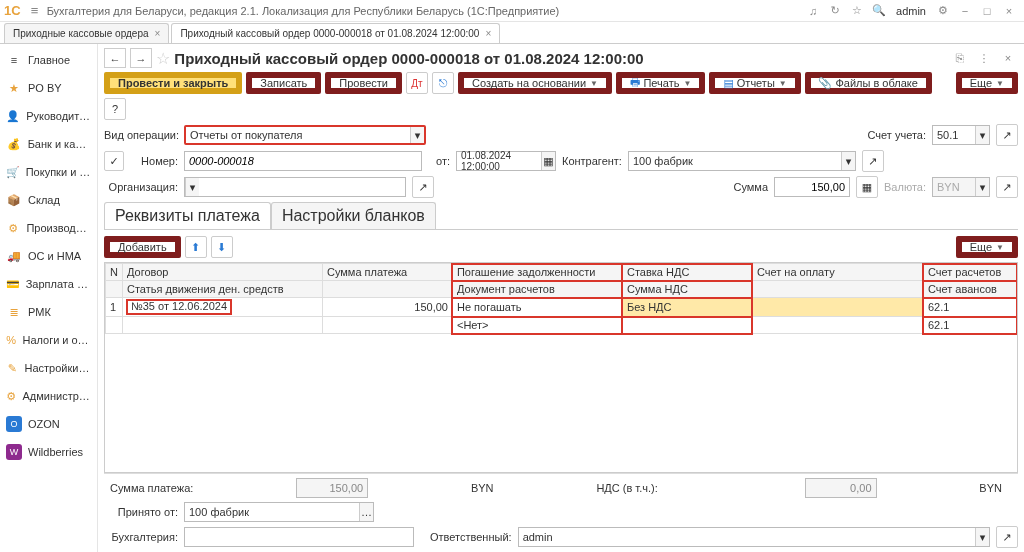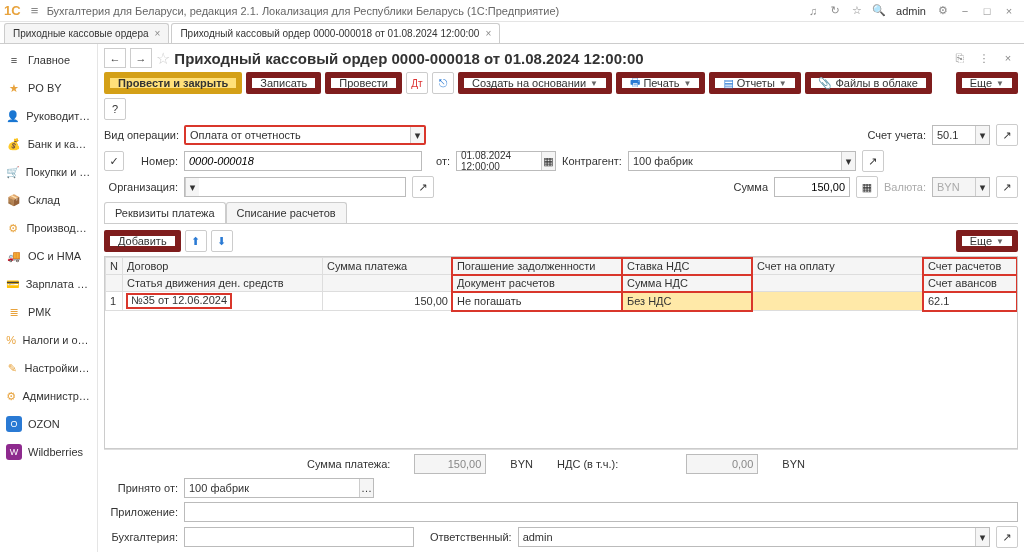--- a/index.html
+++ b/index.html
@@ -32,29 +32,29 @@
 .btn .drop { margin-left:4px; font-size:8px; color:#666;}
 .form-row { display:flex; align-items:center; margin-bottom:4px; gap:6px;}
 .lbl-f { font-size:11px; text-align:right; white-space:nowrap;}
 .fld { height:20px; border:1px solid #bbb; background:#fff; padding:0 4px; font-size:11px;}
 .fld.ro { background:#f5f5f5;color:#888}
 .select-wrap { display:flex; border:1px solid #bbb; height:20px;}
 .select-wrap .val { flex:1; padding:0 4px; display:flex; align-items:center;}
 .select-wrap .dbtn { width:14px; display:flex; align-items:center; justify-content:center; border-left:1px solid #ccc; background:#f5f5f5; cursor:pointer;}
 .hl-red { border:2px solid #d9362b !important; border-radius:2px;}
 section.tabs2 { border-bottom:1px solid #ccc; display:flex; margin-bottom:2px;}
-section.tabs2 .t { padding:4px 10px; border:1px solid #ccc; border-bottom:none; background:#f5f5f5; cursor:pointer; font-size:11px; border-radius:3px 3px 0 0;}
+section.tabs2 .t { padding:4px 10px; border:1px solid #ccc; border-bottom:none; background:#f5f5f5; cursor:pointer; font-size:16px; border-radius:3px 3px 0 0;}
 section.tabs2 .t.active { background:#fff;}
 .tbtoolbar { display:flex; gap:4px; margin:4px 0;}
 .grid { border:1px solid #ccc; height:260px; overflow:hidden; position:relative;}
 .grid table { width:100%; border-collapse:collapse; font-size:11px;}
 .grid th, .grid td { border:1px solid #ddd; padding:2px 4px; text-align:left; height:16px;}
 .grid th { background:#f5f5f5; font-weight:normal;}
 .grid td.sel { background:#ffe9a8;}
-.totals { display:flex; justify-content:center; gap:24px; align-items:center; padding:4px 6px; border-top:1px solid #ddd;margin-top:0}
+.totals { display:flex; justify-content:space-between; gap:24px; align-items:center; padding:4px 6px; border-top:1px solid #ddd;margin-top:0}
 .hl-cell { outline:2px solid #d9362b; outline-offset:-1px;}
 .iconbtn{ width:22px; height:22px; border:1px solid #ccc; background:#fff; display:flex; align-items:center; justify-content:center; cursor:pointer; border-radius:2px;}
 </style>
 </head>
 <body>
 
 <div class="titlebar">
   <span class="logo">1С</span>
   <span class="menu-ico">≡</span>
   <span class="title">Бухгалтерия для Беларуси, редакция 2.1. Локализация для Республики Беларусь  (1С:Предприятие)</span>
@@ -185,21 +185,21 @@
       <div class="btn">
           <span>Еще</span>
           <span class="drop">▼</span>
         </div>
       <div class="iconbtn">?</div>
     </div>
 
     <div class="form-row">
       <span class="lbl-f" style="width:74px">Вид операции:</span>
       <div class="select-wrap hl-red" style="width:242px">
-          <div class="val">Оплата от отчетность</div>
+          <div class="val">Отчеты от покупателя</div>
           <div class="dbtn">▾</div>
         </div>
       <span style="flex:1"></span>
       <span class="lbl-f">Счет учета:</span>
       <div class="select-wrap" style="width:58px">
           <div class="val">50.1</div>
           <div class="dbtn">▾</div>
         </div>
       <div class="iconbtn">↗</div>
     </div>
@@ -234,21 +234,21 @@
       <span class="lbl-f" style="color:#aaa">Валюта:</span>
       <div class="select-wrap" style="width:58px;background:#f5f5f5">
           <div class="val" style="color:#aaa">BYN</div>
           <div class="dbtn">▾</div>
         </div>
       <div class="iconbtn">↗</div>
     </div>
 
     <section class="tabs2">
       <div class="t active">Реквизиты платежа</div>
-      <div class="t">Списание расчетов</div>
+      <div class="t">Настройки бланков</div>
     </section>
 
     <div class="tbtoolbar">
       <div class="btn">Добавить</div>
       <div class="iconbtn" style="color:#2a7ad4">⬆</div>
       <div class="iconbtn" style="color:#2a7ad4">⬇</div>
       <span style="flex:1"></span>
       <div class="btn">
           <span>Еще</span>
           <span class="drop">▼</span>
@@ -278,44 +278,49 @@
         </tr>
         <tr>
           <td>1</td>
           <td><span class="hl-cell" style="padding:0 4px;display:inline-block;height:14px">№35 от 12.06.2024</span></td>
           <td style="text-align:right">150,00</td>
           <td class="hl-cell">Не погашать</td>
           <td class="hl-cell sel">Без НДС</td>
           <td class="sel"></td>
           <td class="hl-cell">62.1</td>
         </tr>
+        <tr>
+          <td></td>
+              <td></td>
+              <td></td>
+          <td class="hl-cell">&lt;Нет&gt;</td>
+          <td class="hl-cell"></td>
+              <td></td>
+          <td class="hl-cell">62.1</td>
+        </tr>
       </tbody>
         </table>
     </div>
     <div class="totals">
       <span>Сумма платежа:</span>
       <input class="fld ro" style="width: 72px; text-align: right;" value="150,00">
       <span>BYN</span>
       <span>НДС (в т.ч.):</span>
       <input class="fld ro" style="width: 72px; text-align: right; margin-left: 44px;" value="0,00">
       <span style="margin-right:10px">BYN</span>
     </div>
 
     <div class="form-row">
         <span class="lbl-f" style="width:74px">Принято от:</span>
       <div class="select-wrap" style="flex:1;max-width:190px">
           <div class="val">100 фабрик</div>
           <div class="dbtn">…</div>
         </div>
       </div>
     <div class="form-row">
-        <span class="lbl-f" style="width:74px">Приложение:</span>
-        <input class="fld" style="flex: 1 1 0%;">
-      </div>
-    <div class="form-row">
         <span class="lbl-f" style="width:74px">Бухгалтерия:</span>
         <input class="fld" style="width: 230px;">
       <span class="lbl-f" style="margin-left:10px">Ответственный:</span>
       <div class="select-wrap" style="flex:1">
           <div class="val">admin</div>
           <div class="dbtn">▾</div>
         </div>
       <div class="iconbtn">↗</div>
       </div>
   </div>

